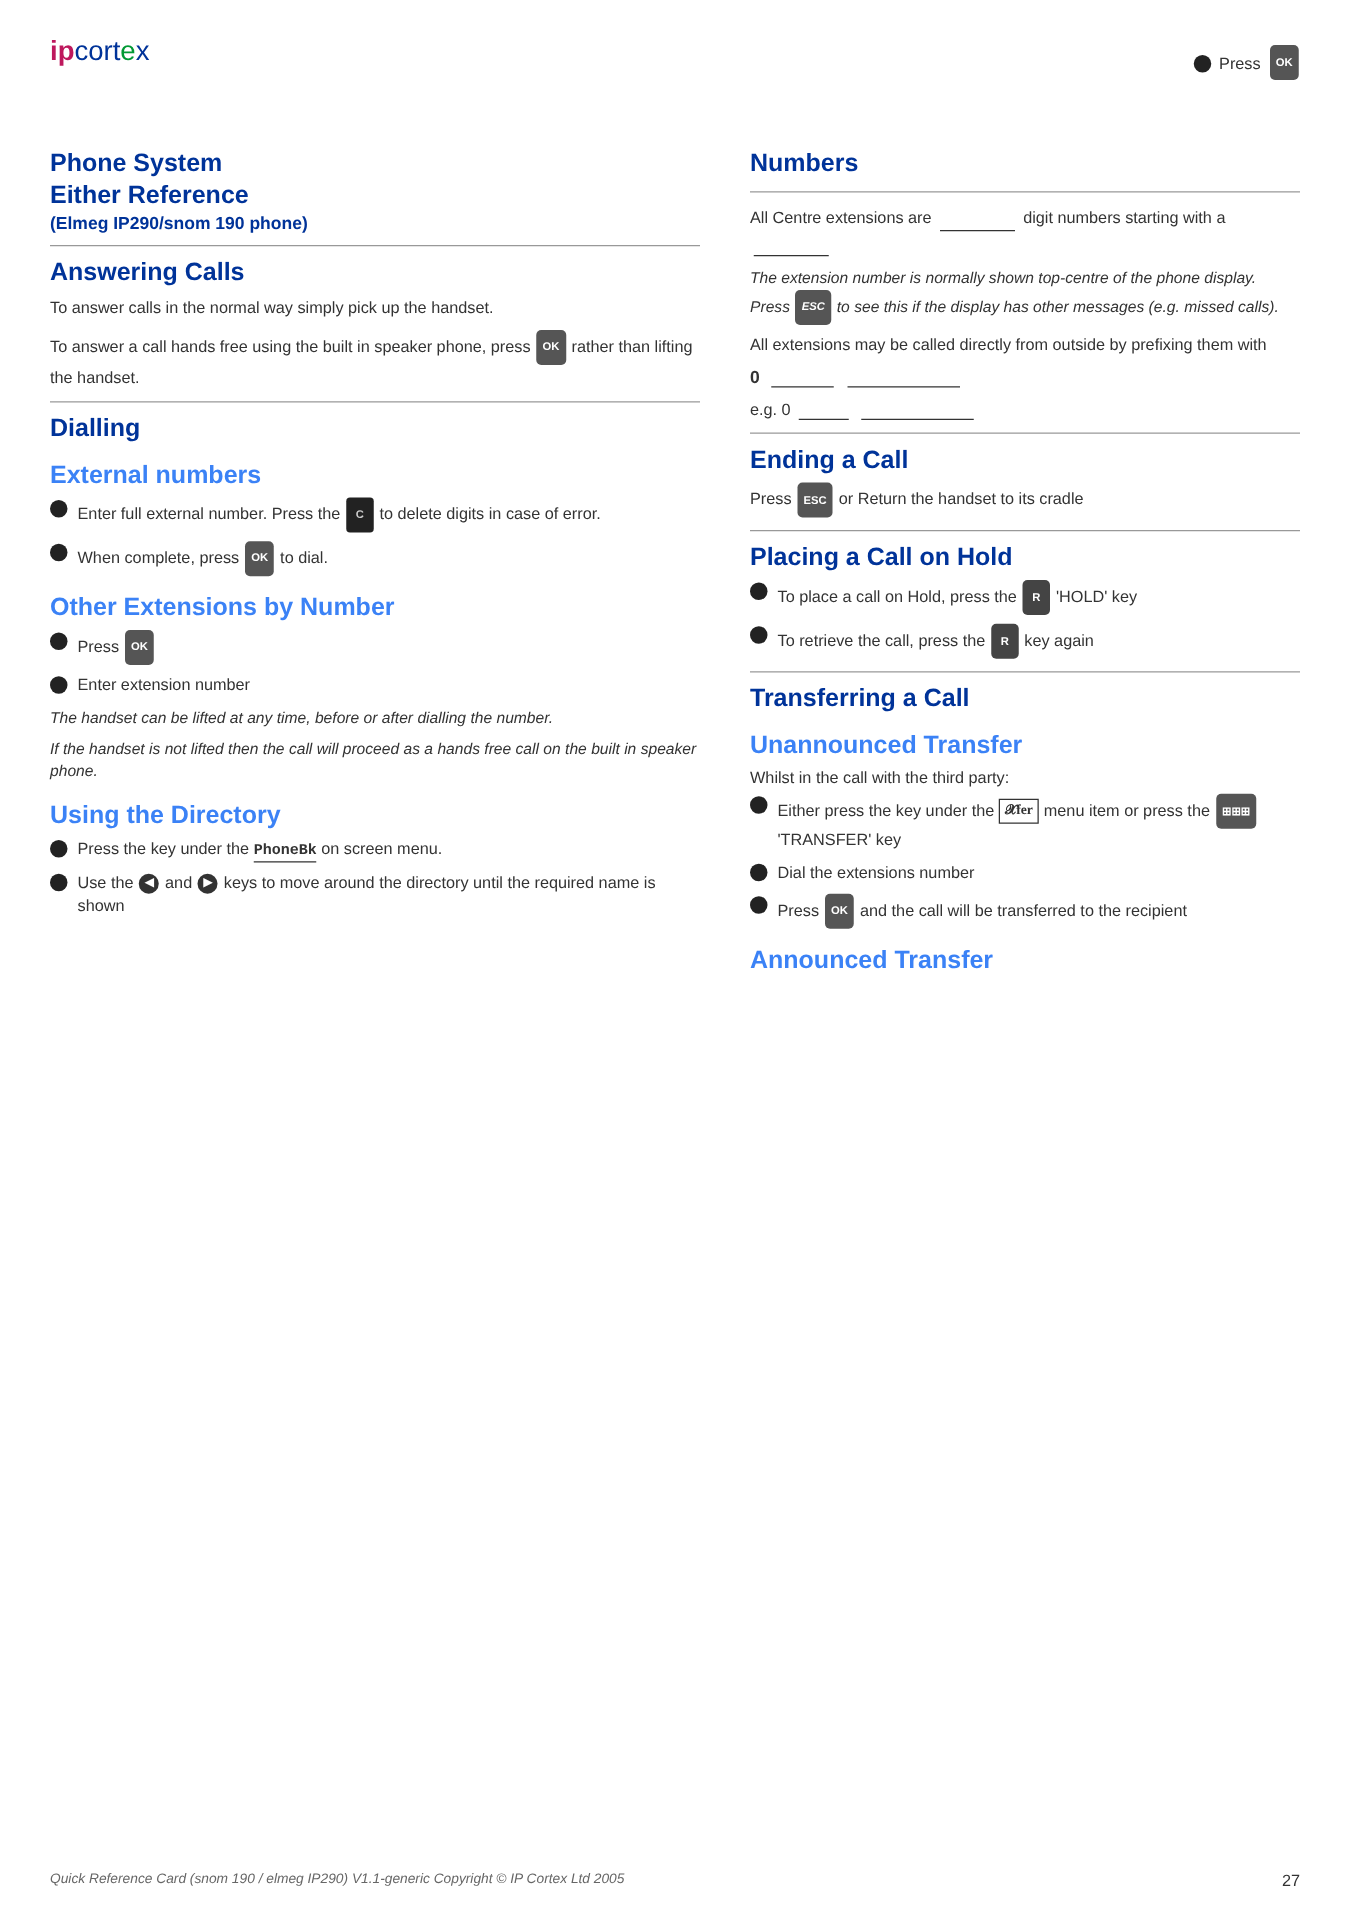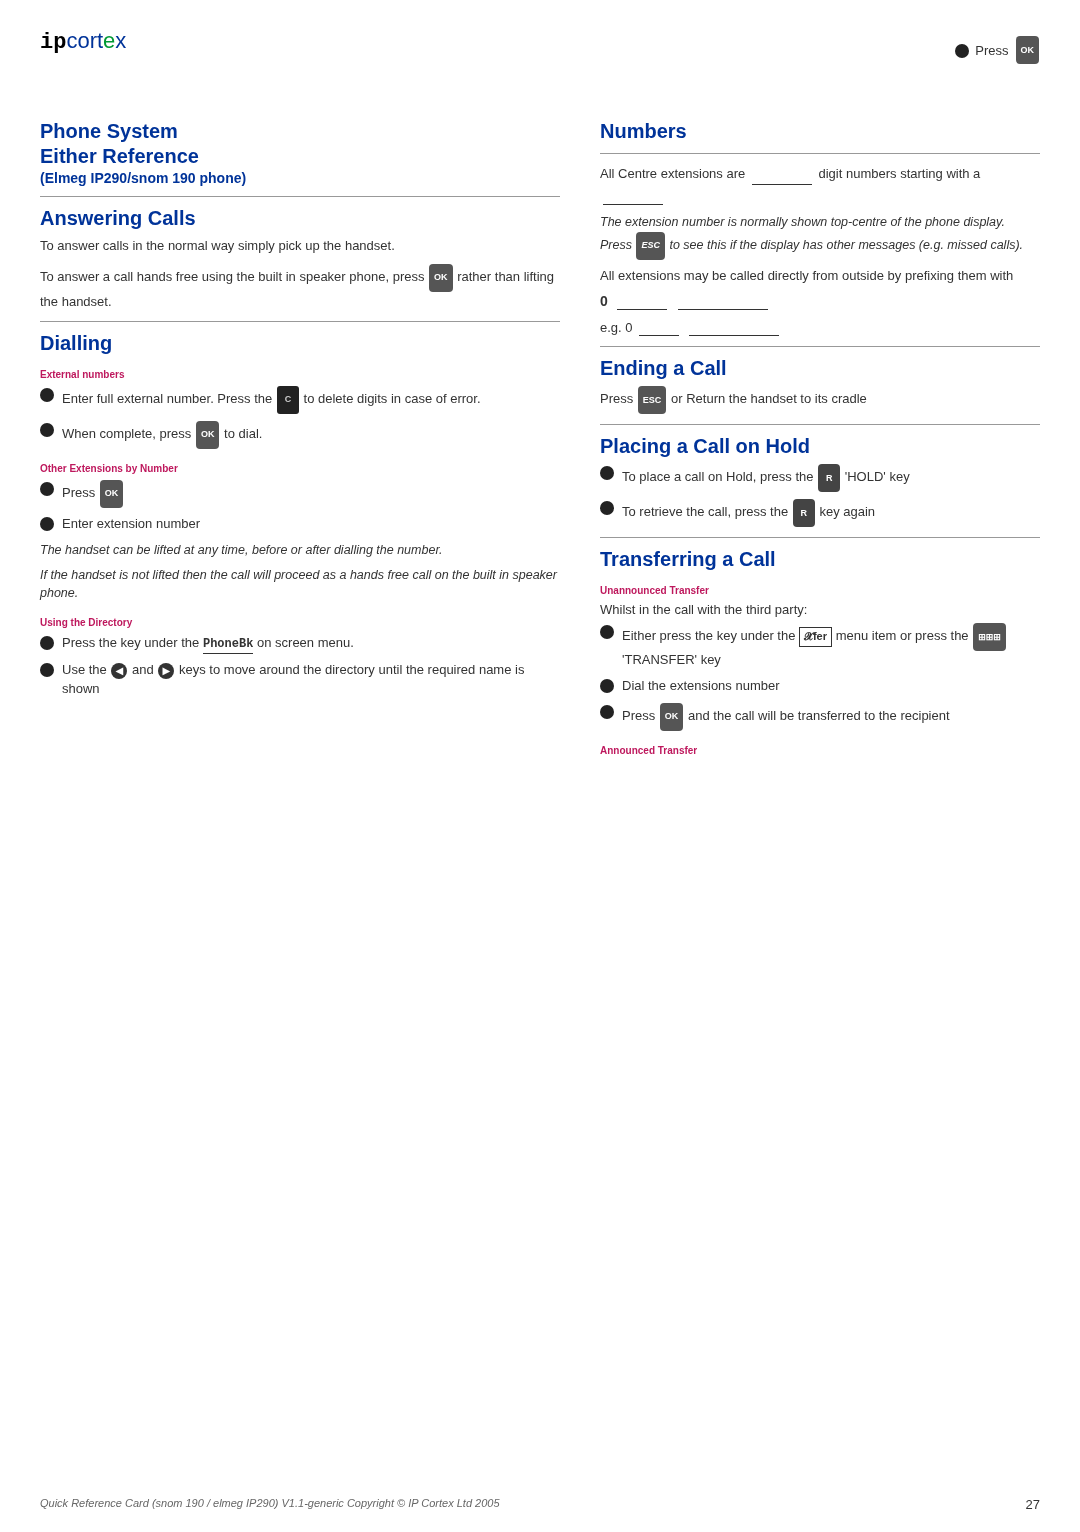--- a/index.html
+++ b/index.html
@@ -24,21 +24,21 @@
       top: 28px;
       left: 40px;
     }
     .logo-text {
       font-size: 22px;
       font-weight: bold;
       color: #003399;
       font-family: Arial, sans-serif;
       letter-spacing: 0;
     }
-    .logo-text .ip { color: #000000; font-weight: bold; font-family: Liberation Mono, monospace; }
+    .logo-text .ip { color: #be185d; font-weight: bold; }
     .logo-text .cortex { color: #003399; font-weight: normal; }
     .logo-text .e-accent { color: #009933; }
     
     .two-col {
       display: flex;
       gap: 40px;
       margin-top: 90px;
     }
     .col-left {
       width: 520px;
@@ -62,22 +62,22 @@
       margin-bottom: 2px;
       font-family: Arial, sans-serif;
     }
     .subtitle {
       color: #003399;
       font-size: 14px;
       font-weight: bold;
       margin-bottom: 8px;
     }
     .subsection-title {
-      color: #be185d;
-      font-size: 10px;
+      color: #3b82f6;
+      font-size: 20px;
       font-weight: bold;
       margin-top: 14px;
       margin-bottom: 6px;
     }
     hr.divider {
       border: none;
       border-top: 1.5px solid #999;
       margin: 10px 0 10px 0;
     }
     .main-title-block {
@@ -168,21 +168,21 @@
       min-width: 60px;
       margin: 0 3px;
     }
     
     .xfer-label {
       display: inline-block;
       background: #fff;
       border: 1px solid #333;
       font-size: 11px;
       padding: 1px 4px;
-      font-family: Liberation Sans, sans-serif;
+      font-family: Liberation Serif, serif;
       font-weight: bold;
       vertical-align: middle;
     }
     .nav-arrow {
       display: inline-flex;
       align-items: center;
       justify-content: center;
       background: #333;
       color: #fff;
       border-radius: 50%;

